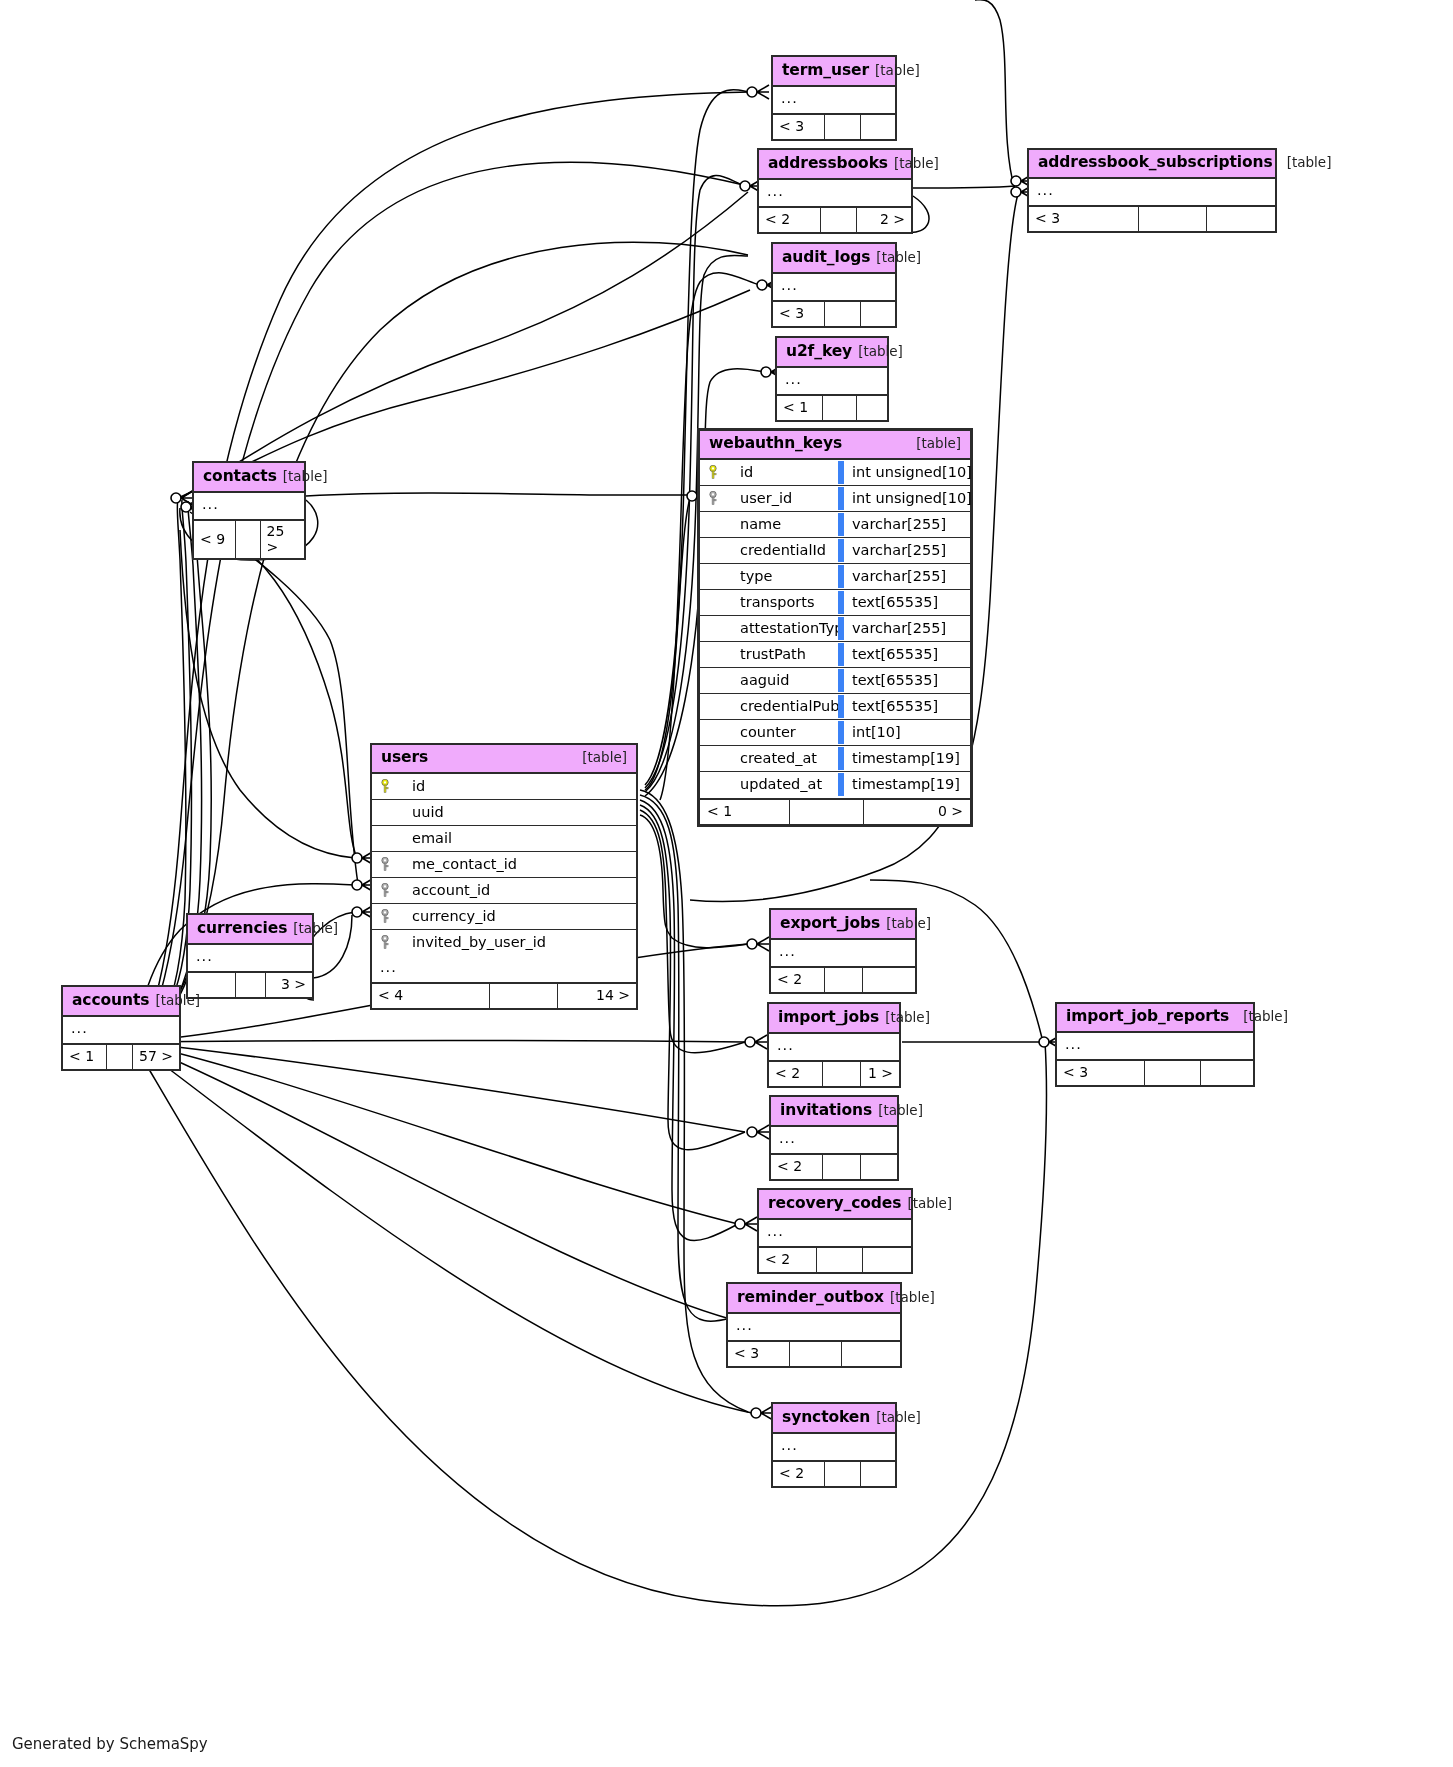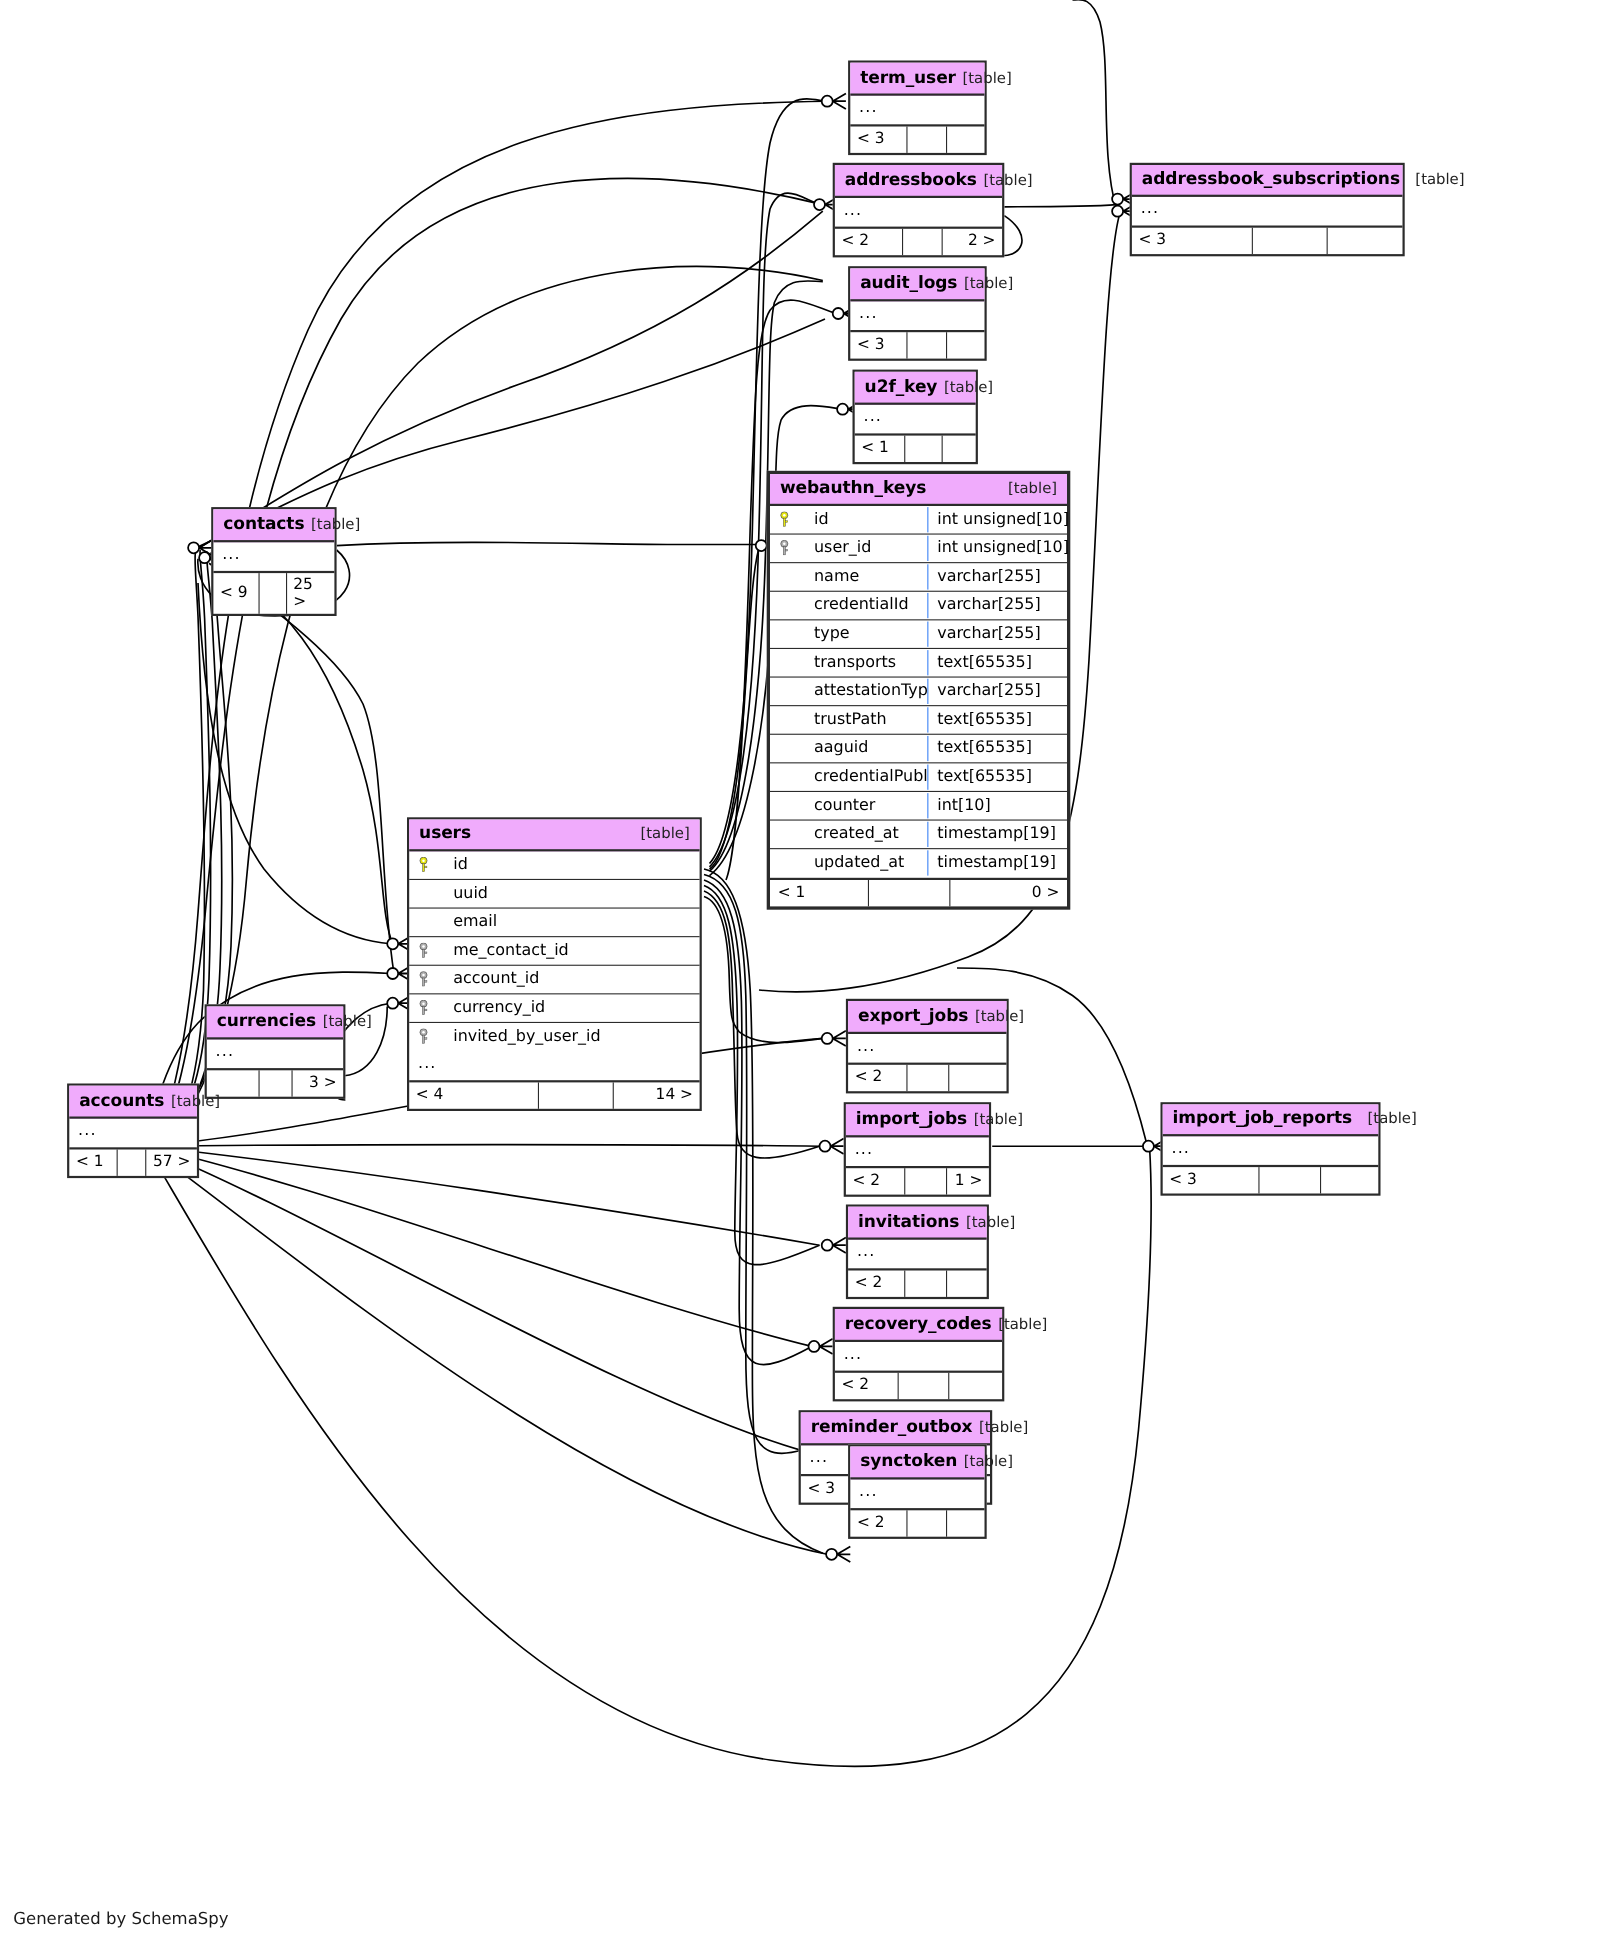--- a/index.html
+++ b/index.html
@@ -75,21 +75,21 @@
     padding: 3px 8px 4px 8px;
     display: flex;
     align-items: center;
     gap: 20px;
     white-space: nowrap;
     overflow: hidden;
   }
   .row .col-type {
     flex: 0 0 auto;
     padding: 3px 8px 4px 8px;
-    border-left: 1px solid #3b82f6;
+    border-left: 6px solid #3b82f6;
     white-space: nowrap;
   }
   .keyslot {
     width: 12px;
     display: inline-block;
     flex: 0 0 12px;
     text-align: center;
     line-height: 0;
   }
   .ellipsis-row {
@@ -611,21 +611,21 @@
       <span class="tname">reminder_outbox</span><span class="ttag">[table]</span>
     </div>
     <div class="ellipsis-row">...</div>
     <div class="footer-row">
       <div class="fcell left" style="width:62px;">&lt; 3</div>
       <div class="fcell" style="width:52px;"></div>
       <div class="fcell right" style="flex:1 1 auto;"></div>
     </div>
   </div>
 
-  <div class="node compact" style="left:771px; top:1313px; width:126px;">
+  <div class="node compact" style="left:771px; top:1402px; width:126px;">
     <div class="node-title">
       <span class="tname">synctoken</span><span class="ttag">[table]</span>
     </div>
     <div class="ellipsis-row">...</div>
     <div class="footer-row">
       <div class="fcell left" style="width:52px;">&lt; 2</div>
       <div class="fcell" style="width:36px;"></div>
       <div class="fcell right" style="flex:1 1 auto;"></div>
     </div>
   </div>

